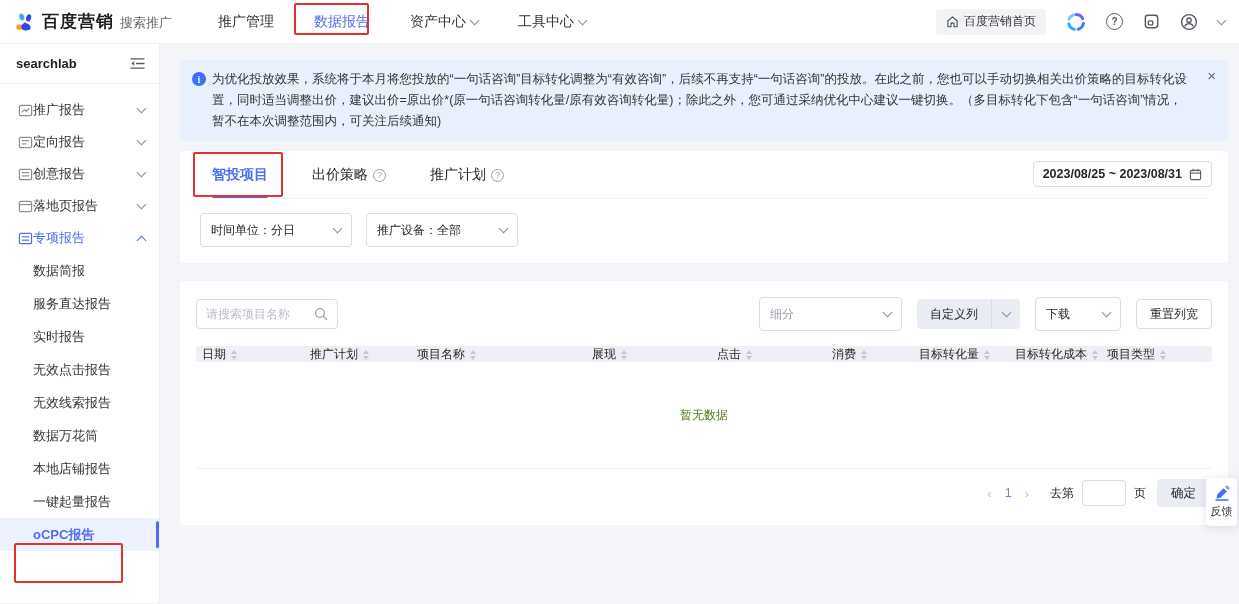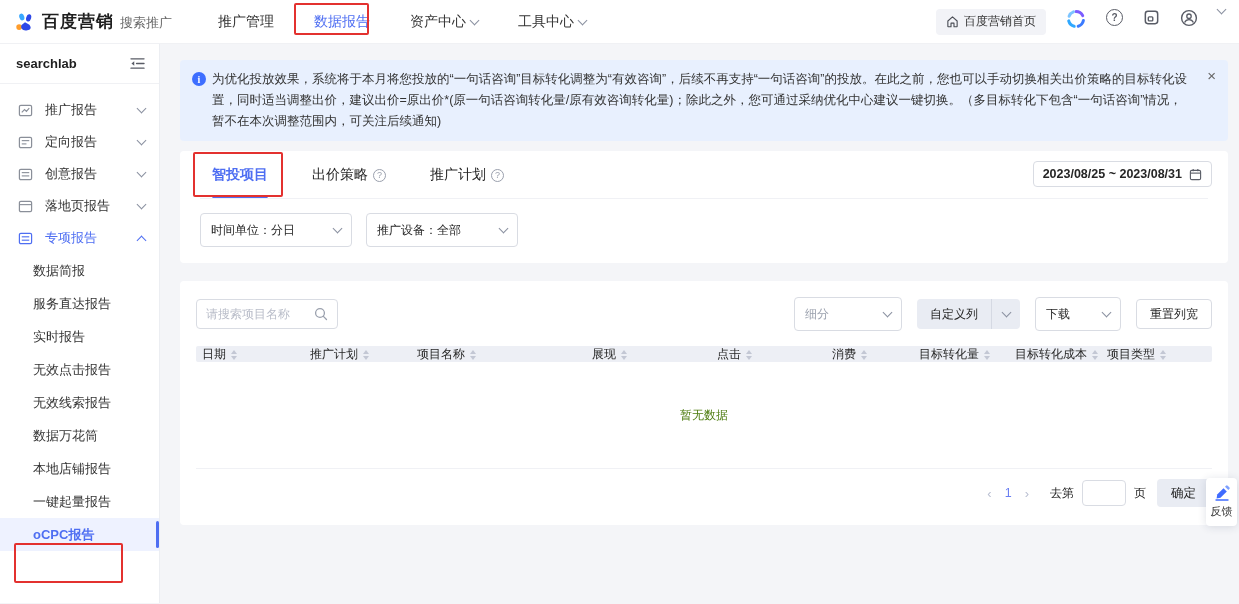--- a/index.html
+++ b/index.html
@@ -11,32 +11,32 @@
   }
   
   .topbar{height:44px;background:#fff;display:flex;align-items:center;padding:0 14px;border-bottom:1px solid #f0f1f4;position:relative;z-index:2;}
   .brand{display:flex;align-items:baseline;gap:6px;cursor:pointer;}
   .brand .brand-name{font-size:17px;font-weight:bold;color:#1f1f1f;letter-spacing:1px;}
   .brand .brand-sub{font-size:13px;color:#666;}
   .brand svg{align-self:center;}
   .topnav{display:flex;align-items:center;margin-left:46px;gap:40px;}
   .topnav .nav-item{font-size:14px;color:#333;display:flex;align-items:center;gap:5px;cursor:pointer;white-space:nowrap;}
   .topnav .nav-item.active{color:#4e6ef2;}
-  .top-right{margin-left:auto;display:flex;align-items:flex-start;gap:20px;}
+  .top-right{margin-left:auto;display:flex;align-items:center;gap:20px;}
   .home-btn{display:flex;align-items:center;gap:5px;background:#f2f3f7;border-radius:4px;height:26px;padding:0 10px;font-size:12px;color:#333;cursor:pointer;}
   .chev{display:inline-block;width:7px;height:7px;border-right:1.4px solid #8a90a0;border-bottom:1.4px solid #8a90a0;transform:rotate(45deg);margin-top:-3px;}
   .chev.up{transform:rotate(-135deg);margin-top:4px;}
   .circle-ico{width:17px;height:17px;border:1.4px solid #595c66;border-radius:50%;display:flex;align-items:center;justify-content:center;font-size:10px;color:#595c66;font-weight:bold;cursor:pointer;}
   
   .layout{display:flex;height:559px;}
   .sidebar{width:160px;background:#fff;border-right:1px solid #eceef2;position:relative;flex:none;}
   .side-head{height:40px;display:flex;align-items:center;justify-content:space-between;padding:0 14px 0 16px;border-bottom:1px solid #f0f1f4;}
   .side-title{font-weight:bold;font-size:13px;color:#1f1f1f;}
   .side-list{padding-top:10px;}
-  .side-item{height:32px;display:flex;align-items:center;padding:0 14px 0 18px;font-size:13px;color:#333;cursor:pointer;gap:12px;}
+  .side-item{height:32px;display:flex;align-items:center;padding:0 14px 0 18px;font-size:13px;color:#333;cursor:pointer;gap:0;}
   .side-item .lab{flex:1;}
   .side-item.active{color:#4e6ef2;}
   .side-item.active svg *{stroke:#4e6ef2;}
   .side-sub .sub-item{height:33px;display:flex;align-items:center;padding-left:33px;font-size:13px;color:#333;cursor:pointer;position:relative;}
   .side-sub .sub-item.active{background:#eef2ff;color:#4e6ef2;font-weight:bold;}
   .side-sub .sub-item.active::after{content:"";position:absolute;right:0;top:3px;bottom:3px;width:3px;background:#4e6ef2;border-radius:2px;}
   
   .main{flex:1;padding:16px 11px 0 20px;min-width:0;}
   .banner{background:#e8f0fe;border-radius:4px;padding:9px 40px 9px 32px;line-height:21px;font-size:12.5px;color:#333;position:relative;}
   .info-ico{position:absolute;left:12px;top:12px;width:14px;height:14px;border-radius:50%;background:#3d6eff;color:#fff;font-size:10px;font-weight:bold;display:flex;align-items:center;justify-content:center;font-family:"Liberation Serif",serif;}
@@ -51,21 +51,21 @@
   .help{width:13px;height:13px;border:1px solid #9aa0ad;border-radius:50%;color:#9aa0ad;font-size:9px;display:inline-flex;align-items:center;justify-content:center;margin-left:5px;cursor:pointer;}
   .datebox{position:absolute;right:16px;top:10px;height:26px;border:1px solid #d9dce3;border-radius:4px;display:flex;align-items:center;gap:7px;padding:0 9px;font-size:12.5px;font-weight:bold;color:#262626;cursor:pointer;background:#fff;}
   .filters{display:flex;gap:14px;margin-top:14px;}
   .select{width:152px;height:28px;border:1px solid #d9dce3;border-radius:4px;background:#fff;display:flex;align-items:center;justify-content:space-between;padding:16px 10px;color:#262626;cursor:pointer;}
   .card2{margin-top:18px;padding:16px 16px 8px;}
   .toolbar{display:flex;align-items:center;}
   .search{width:142px;height:30px;border:1px solid #d9dce3;border-radius:4px;display:flex;align-items:center;padding:0 9px;gap:6px;}
   .search input{border:none;outline:none;flex:1;font-size:12px;min-width:0;font-family:inherit;color:#333;}
   .search input::placeholder{color:#b9bdc9;}
   .toolbar-right{margin-left:auto;display:flex;align-items:center;gap:15px;}
-  .sel-segment{width:108px;height:30px;color:#9aa0ad;}
+  .sel-segment{width:143px;height:30px;color:#9aa0ad;}
   .split{height:30px;display:flex;background:#e9ecf3;border-radius:4px;overflow:hidden;cursor:pointer;}
   .split .lbl{padding:0 13px;display:flex;align-items:center;color:#262626;}
   .split .arr{width:29px;display:flex;align-items:center;justify-content:center;border-left:1px solid #d5d9e3;}
   .sel-download{width:86px;height:30px;}
   .btn{height:30px;padding:0 13px;border:1px solid #d9dce3;border-radius:4px;background:#fff;display:flex;align-items:center;color:#262626;cursor:pointer;}
   .thead{margin-top:15px;background:#edeff5;height:16px;display:grid;grid-template-columns:108px 107px 175px 125px 115px 87px 96px 92px 1fr;align-items:center;padding-left:6px;border-radius:2px;}
   .th{display:flex;align-items:center;color:#262626;cursor:pointer;white-space:nowrap;}
   .sort{display:inline-flex;flex-direction:column;gap:2px;margin-left:5px;}
   .sort i{width:0;height:0;border-left:3.5px solid transparent;border-right:3.5px solid transparent;display:block;}
   .sort .up{border-bottom:4px solid #c3c7d4;}

